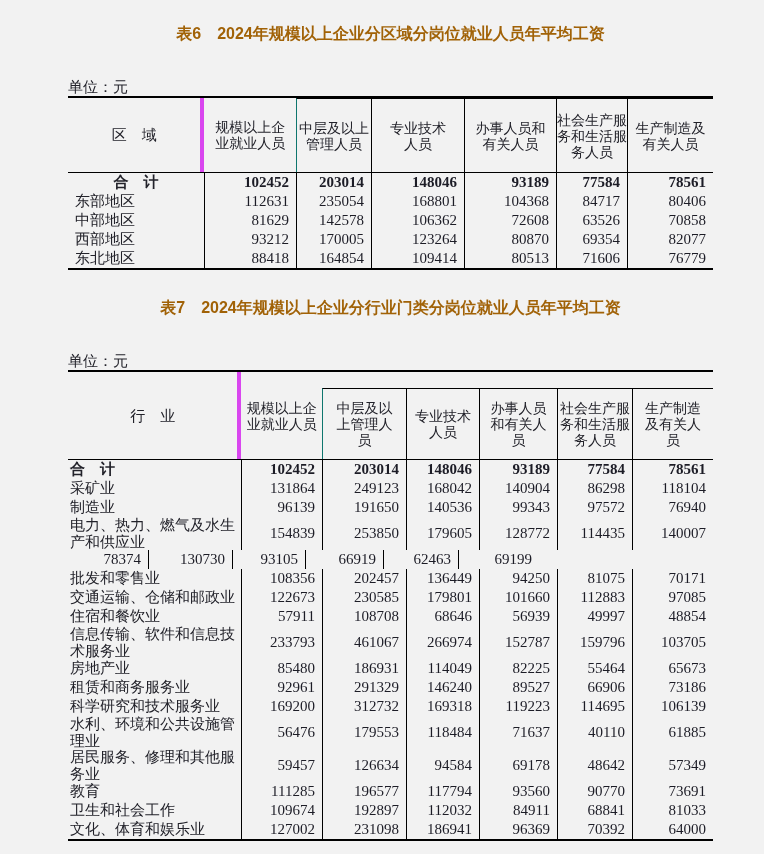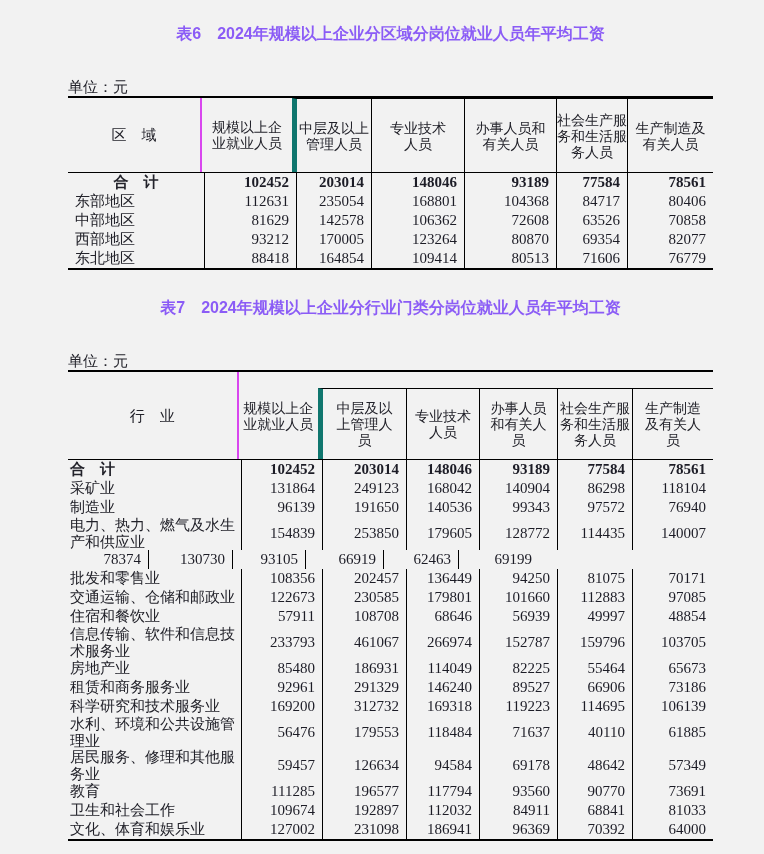--- a/index.html
+++ b/index.html
@@ -9,21 +9,21 @@
     font-family:"Liberation Sans",sans-serif;
     color:#22222a;
     overflow:hidden;
   }
   .page{padding-left:68px;width:645px;}
 
   .tbl-title{
     text-align:center;
     font-weight:bold;
     font-size:16px;
-    color:#8b5cf6;
+    color:#a16207;
     line-height:21px;
   }
   .title6{padding-top:23px;}
   .title7{padding-top:27px;}
   .unit{
     text-align:left;
     font-size:15px;
     line-height:19px;
     padding-right:6px;
   }
@@ -44,26 +44,26 @@
   .t6-head{height:75px;}
   .t7-head{height:88px;}
   .th{
     display:flex;align-items:center;justify-content:center;
     text-align:center;
     white-space:pre;
     font-size:14px;
     line-height:16px;
     box-sizing:border-box;
   }
-  .th.region{font-size:15px;border-right:2px solid #d946ef;height:100%;}
+  .th.region{font-size:15px;border-right:4px solid #d946ef;height:100%;}
   .th.first{height:100%;text-align:center;}
   .th-group{
     display:flex;
     border-top:1px solid #000;
-    border-left:5px solid #0f766e;
+    border-left:1px solid #0f766e;
     box-sizing:border-box;
     flex:1;
   }
   .th-group .th{border-right:1px solid #000;height:100%;}
   .th-group .th:last-child{border-right:none;}
 
   .tr{display:flex;align-items:stretch;min-height:19px;box-sizing:border-box;}
   .td{
     display:flex;align-items:center;
     box-sizing:border-box;

